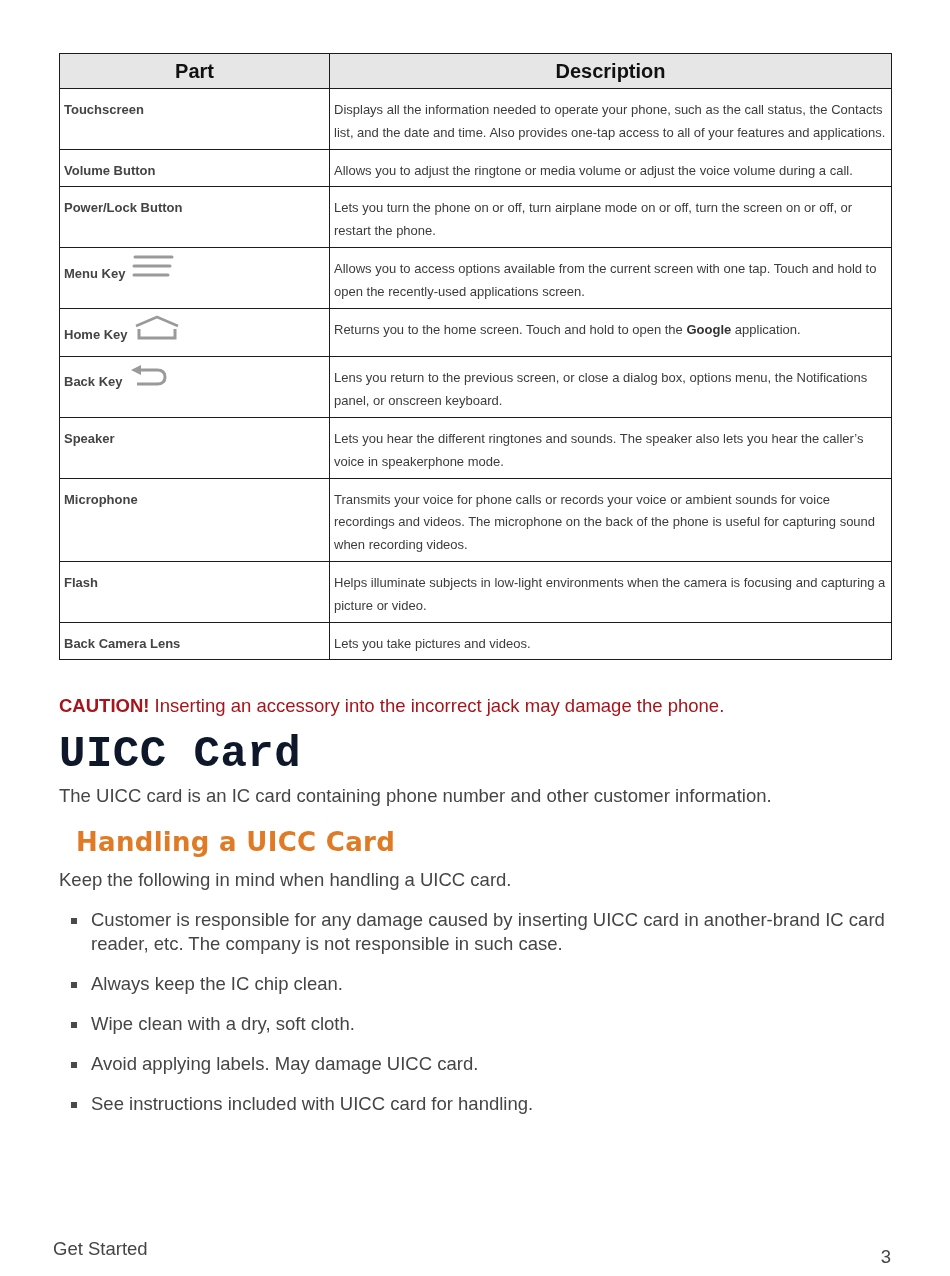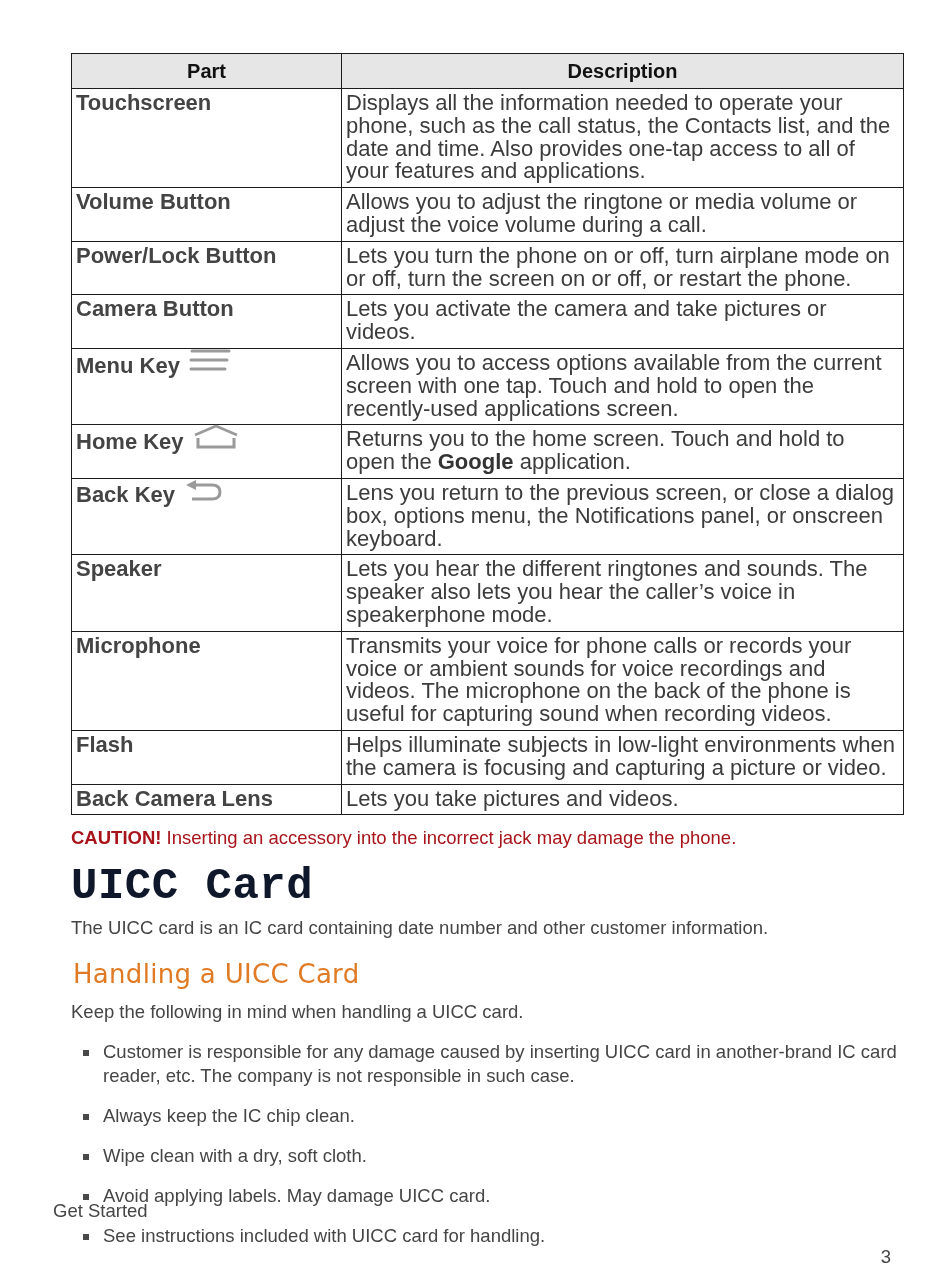--- a/index.html
+++ b/index.html
@@ -10,34 +10,34 @@
     body {
       width: 950px;
       height: 1276px;
       position: relative;
       font-family: "Liberation Sans", sans-serif;
       color: #3f3f3f;
       overflow: hidden;
     }
     .page {
       position: absolute;
-      left: 71px;
+      left: 59px;
       top: 53px;
       width: 832px;
     }
     table.parts {
       width: 832px;
       border-collapse: collapse;
       table-layout: fixed;
     }
     table.parts th, table.parts td {
       border: 1.5px solid #1c1c1c;
       vertical-align: top;
-      padding: 3px 4px 4px 4px;
-      font-size: 22px;
+      padding: 10px 4px 4px 4px;
+      font-size: 13px;
       line-height: 22.8px;
     }
     table.parts th {
       background: #e6e6e6;
       color: #111111;
       font-weight: bold;
       font-size: 20px;
       line-height: 28px;
       padding: 3px 4px 3px 4px;
       text-align: center;
@@ -57,21 +57,21 @@
       color: #333333;
     }
     .key-icon {
       display: inline-block;
       vertical-align: middle;
       margin-left: 3px;
       position: relative;
       top: -4px;
     }
     .caution {
-      margin-top: 11px;
+      margin-top: 34px;
       font-size: 18.5px;
       color: #a8141a;
       line-height: 24px;
     }
     .caution .caution-label {
       font-weight: bold;
     }
     h1.section {
       margin: 16px 0 0 0;
       font-size: 44px;
@@ -81,25 +81,25 @@
       letter-spacing: 0.5px;
       font-family: Liberation Mono, monospace;
     }
     p.body-text {
       margin: 10px 0 0 0;
       font-size: 18.5px;
       line-height: 24px;
       color: #454545;
     }
     h2.subsection {
-      margin: 18px 0 0 2px;
+      margin: 18px 0 0 17px;
       font-size: 26px;
       line-height: 32px;
       color: #e07a24;
-      font-weight: normal;
+      font-weight: bold;
       letter-spacing: 0.3px;
       font-family: "DejaVu Sans", sans-serif;
     }
     p.intro {
       margin: 10px 0 16px 0;
       font-size: 18.5px;
       line-height: 24px;
       color: #454545;
     }
     ul.handling {
@@ -119,21 +119,21 @@
       position: absolute;
       left: 12px;
       top: 10px;
       width: 6px;
       height: 6px;
       background: #4a4a4a;
     }
     .footer-left {
       position: absolute;
       left: 53px;
-      top: 1200px;
+      top: 1238px;
       font-size: 18.5px;
       color: #454545;
     }
     .footer-right {
       position: absolute;
       right: 59px;
       top: 1246px;
       font-size: 18.5px;
       color: #454545;
     }
@@ -158,24 +158,20 @@
         <td class="part">Touchscreen</td>
         <td class="desc">Displays all the information needed to operate your phone, such as the call status, the Contacts list, and the date and time. Also provides one-tap access to all of your features and applications.</td>
       </tr>
       <tr>
         <td class="part">Volume Button</td>
         <td class="desc">Allows you to adjust the ringtone or media volume or adjust the voice volume during a call.</td>
       </tr>
       <tr>
         <td class="part">Power/Lock Button</td>
         <td class="desc">Lets you turn the phone on or off, turn airplane mode on or off, turn the screen on or off, or restart the phone.</td>
-      </tr>
-      <tr>
-        <td class="part">Camera Button</td>
-        <td class="desc">Lets you activate the camera and take pictures or videos.</td>
       </tr>
       <tr>
         <td class="part">
           <span>Menu Key</span>
           <span class="key-icon">
             <svg width="42" height="26" viewBox="0 0 42 26">
               <line x1="3" y1="3" x2="40" y2="3" stroke="#9a9a9a" stroke-width="3" stroke-linecap="round"></line>
               <line x1="2" y1="12" x2="38" y2="12" stroke="#9a9a9a" stroke-width="3" stroke-linecap="round"></line>
               <line x1="2" y1="21" x2="36" y2="21" stroke="#9a9a9a" stroke-width="3" stroke-linecap="round"></line>
             </svg>
@@ -224,21 +220,21 @@
         <td class="desc">Lets you take pictures and videos.</td>
       </tr>
     </tbody>
   </table>
 
   <div class="caution">
     <span class="caution-label">CAUTION!</span><span> Inserting an accessory into the incorrect jack may damage the phone.</span>
   </div>
 
   <h1 class="section">UICC Card</h1>
-  <p class="body-text">The UICC card is an IC card containing date number and other customer information.</p>
+  <p class="body-text">The UICC card is an IC card containing phone number and other customer information.</p>
 
   <h2 class="subsection">Handling a UICC Card</h2>
   <p class="intro">Keep the following in mind when handling a UICC card.</p>
 
   <ul class="handling">
     <li><span class="bullet"></span><span>Customer is responsible for any damage caused by inserting UICC card in another-brand IC card reader, etc. The company is not responsible in such case.</span></li>
     <li><span class="bullet"></span><span>Always keep the IC chip clean.</span></li>
     <li><span class="bullet"></span><span>Wipe clean with a dry, soft cloth.</span></li>
     <li><span class="bullet"></span><span>Avoid applying labels. May damage UICC card.</span></li>
     <li><span class="bullet"></span><span>See instructions included with UICC card for handling.</span></li>

